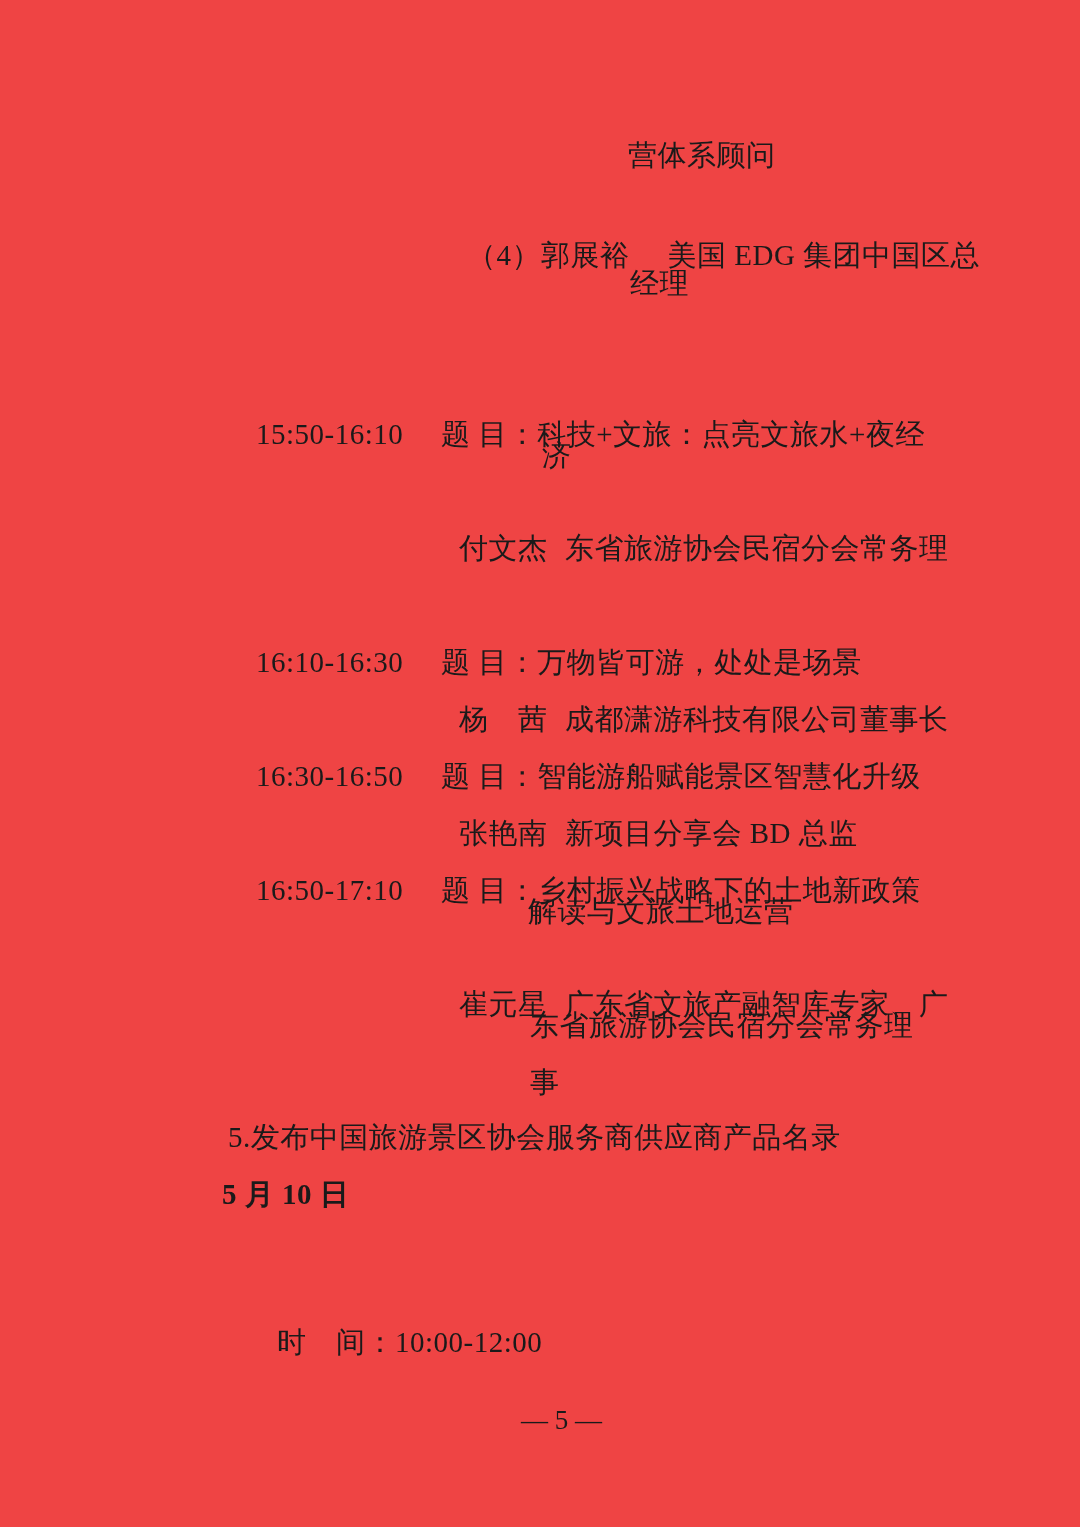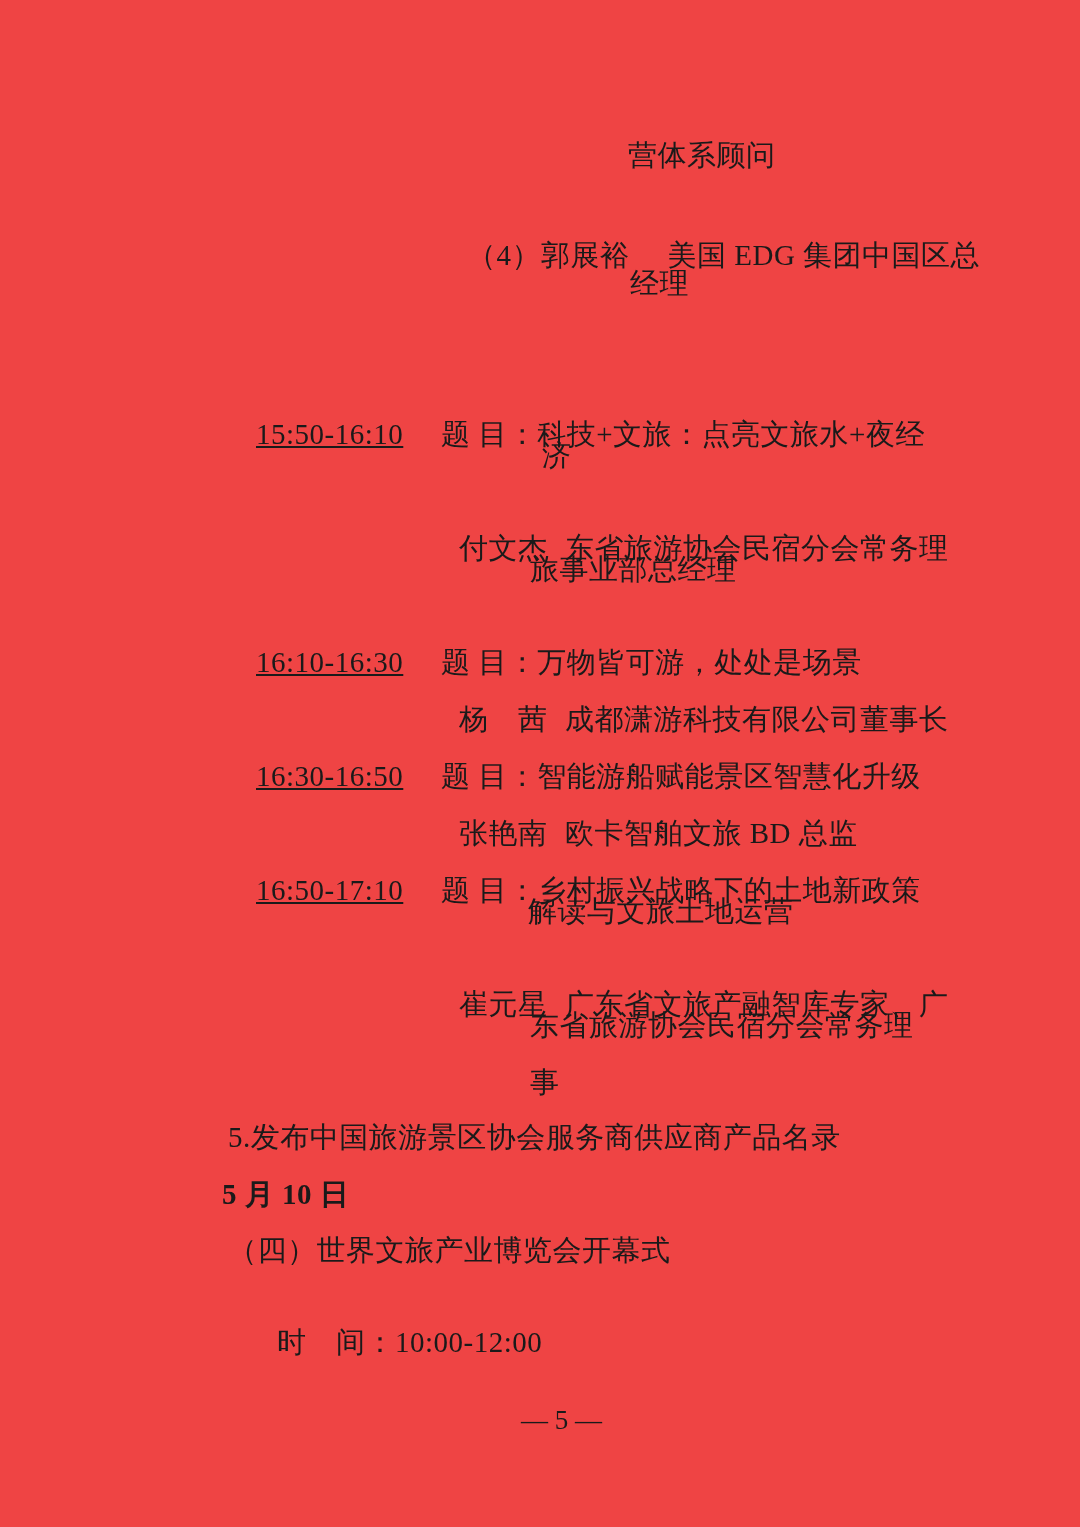--- a/index.html
+++ b/index.html
@@ -19,21 +19,20 @@
   .line {
     position: absolute;
     font-size: 29px;
     line-height: 36px;
     white-space: pre;
     letter-spacing: 0.5px;
   }
   .t-col {
     display: inline-block;
     width: 185px;
-    text-decoration: underline;
   }
   .n-col {
     display: inline-block;
     width: 106px;
   }
   .bold {
     font-weight: bold;
   }
   .guest-label {
     display: inline-block;
@@ -60,51 +59,49 @@
   <div class="line" style="left:630px; top:265px">经理</div>
 
 
   <div class="line" style="left:225px; top:380px">
     <span class="t-col">15:50-16:10</span><span>题 目：</span><span>科技+文旅：点亮文旅水+夜经</span>
   </div>
   <div class="line" style="left:542px; top:437px">济</div>
   <div class="line" style="left:428px; top:494px">
     <span class="n-col">付文杰</span><span>东省旅游协会民宿分会常务理</span>
   </div>
-  <div class="line" style="left:530px; top:551px">旅事业部总经理</div>
 
   <div class="line" style="left:225px; top:608px">
     <span class="t-col">16:10-16:30</span><span>题 目：</span><span>万物皆可游，处处是场景</span>
   </div>
   <div class="line" style="left:428px; top:665px">
     <span class="n-col">杨　茜</span><span>成都潇游科技有限公司董事长</span>
   </div>
 
   <div class="line" style="left:225px; top:722px">
     <span class="t-col">16:30-16:50</span><span>题 目：</span><span>智能游船赋能景区智慧化升级</span>
   </div>
   <div class="line" style="left:428px; top:779px">
-    <span class="n-col">张艳南</span><span>欧卡智舶文旅 BD 总监</span>
+    <span class="n-col">张艳南</span><span>新项目分享会 BD 总监</span>
   </div>
 
   <div class="line" style="left:225px; top:836px">
     <span class="t-col">16:50-17:10</span><span>题 目：</span><span>乡村振兴战略下的土地新政策</span>
   </div>
   <div class="line" style="left:428px; top:950px">
     <span class="n-col">崔元星</span><span>广东省文旅产融智库专家、广</span>
   </div>
   <div class="line" style="left:528px; top:893px">解读与文旅土地运营</div>
   <div class="line" style="left:530px; top:1007px">东省旅游协会民宿分会常务理</div>
   <div class="line" style="left:530px; top:1064px">事</div>
 
   <div class="line" style="left:228px; top:1119px">5.发布中国旅游景区协会服务商供应商产品名录</div>
 
   <div class="line bold" style="left:222px; top:1176px">5 月 10 日</div>
 
-  <div class="line" style="left:228px; top:1232px">（四）世界文旅产业博览会开幕式</div>
 
   <div class="line" style="left:246px; top:1288px">
     <span>时　间：</span><span>10:00-12:00</span>
   </div>
 
 
   <div class="footer-num" style="left:521px; top:1403px">— 5 —</div>
 
 </div>
 

